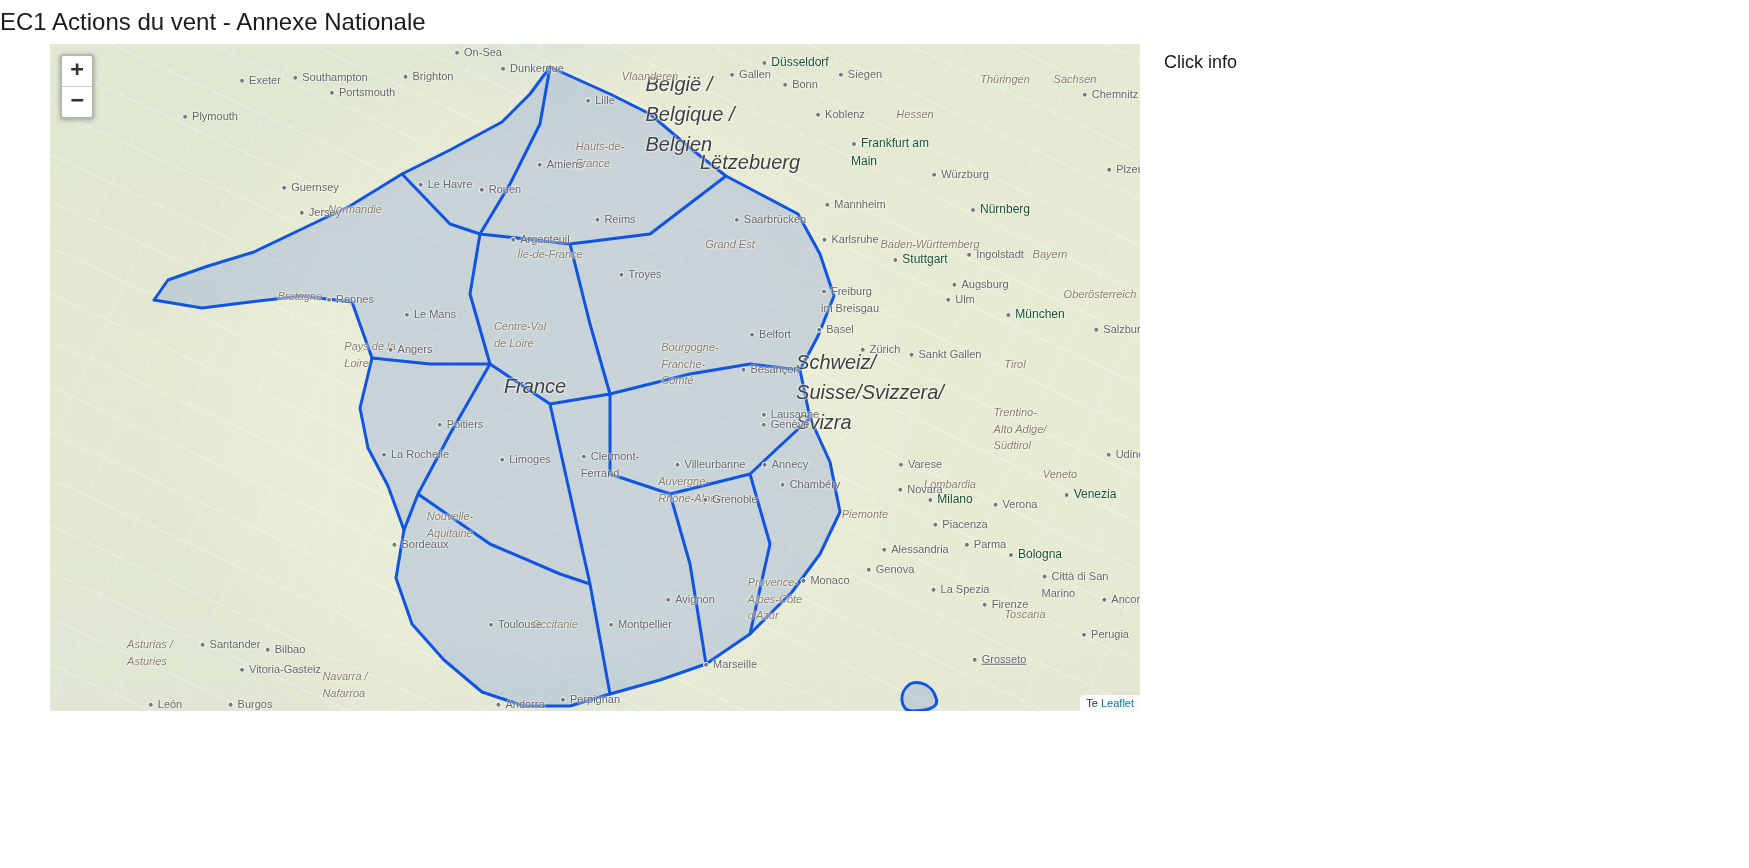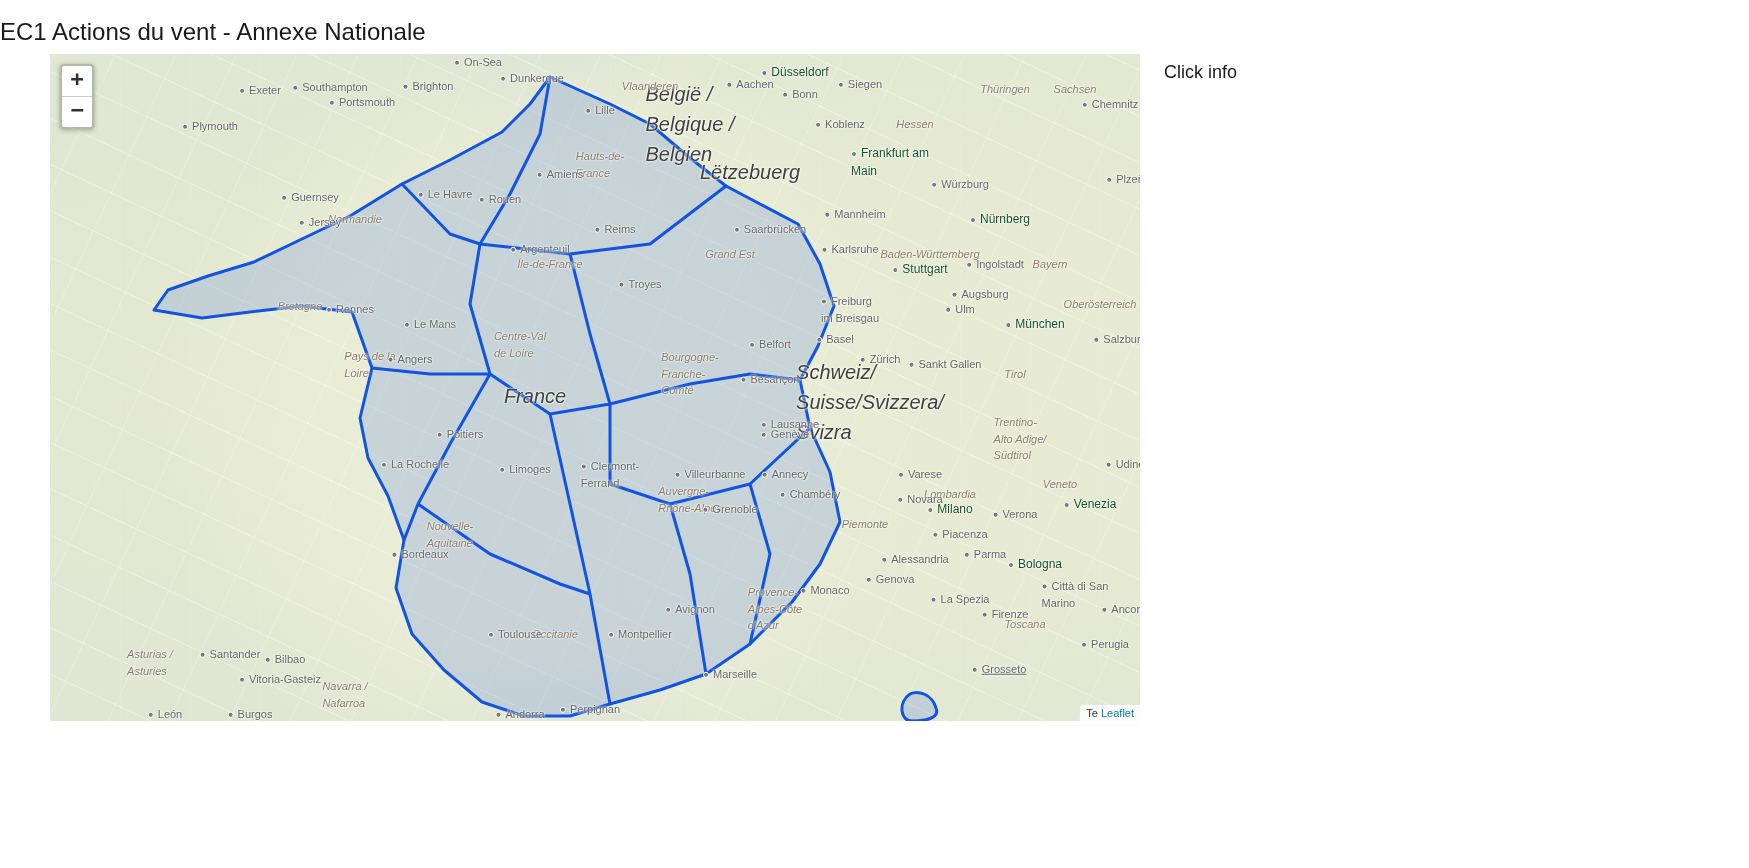--- a/index.html
+++ b/index.html
@@ -8,21 +8,21 @@
     font-family: "Segoe UI", Arial, Helvetica, sans-serif;
     color: #1a1a1a;
     background: #fff;
     width: 1749px;
   }
   .page {
     width: 1749px;
   }
   h2.title {
     margin: 0;
-    padding: 18px 0 4px 0;
+    padding: 8px 0 4px 0;
     font-size: 24px;
     font-weight: 400;
   }
   .columns {
     display: flex;
     gap: 24px;
     align-items: flex-start;
   }
   .map-col {
     width: 1140px;
@@ -237,21 +237,21 @@
             <div class="lbl city" style="left: 210px; top: 36px;">Exeter</div>
             <div class="lbl city" style="left: 280px; top: 33px;">Southampton</div>
             <div class="lbl city" style="left: 312px; top: 48px;">Portsmouth</div>
             <div class="lbl city" style="left: 378px; top: 32px;">Brighton</div>
             <div class="lbl city" style="left: 160px; top: 72px;">Plymouth</div>
             <div class="lbl city" style="left: 428px; top: 8px;">On-Sea</div>
             <div class="lbl city" style="left: 260px; top: 143px;">Guernsey</div>
             <div class="lbl city" style="left: 270px; top: 168px;">Jersey</div>
             <div class="lbl city" style="left: 482px; top: 24px;">Dunkerque</div>
             <div class="lbl city" style="left: 550px; top: 56px;">Lille</div>
-            <div class="lbl city" style="left: 700px; top: 30px;">Aachen</div>
+            <div class="lbl city" style="left: 700px; top: 30px;">Gallen</div>
             <div class="lbl city big" style="left: 745px; top: 18px;">Düsseldorf</div>
             <div class="lbl city" style="left: 750px; top: 40px;">Bonn</div>
             <div class="lbl city" style="left: 810px; top: 30px;">Siegen</div>
             <div class="lbl city" style="left: 790px; top: 70px;">Koblenz</div>
             <div class="lbl region" style="left: 955px; top: 35px;">Thüringen</div>
             <div class="lbl region" style="left: 1025px; top: 35px;">Sachsen</div>
             <div class="lbl city" style="left: 1060px; top: 50px;">Chemnitz</div>
             <div class="lbl city big" style="left: 840px; top: 108px;">Frankfurt am<br>Main</div>
             <div class="lbl city" style="left: 805px; top: 160px;">Mannheim</div>
             <div class="lbl city" style="left: 720px; top: 175px;">Saarbrücken</div>

